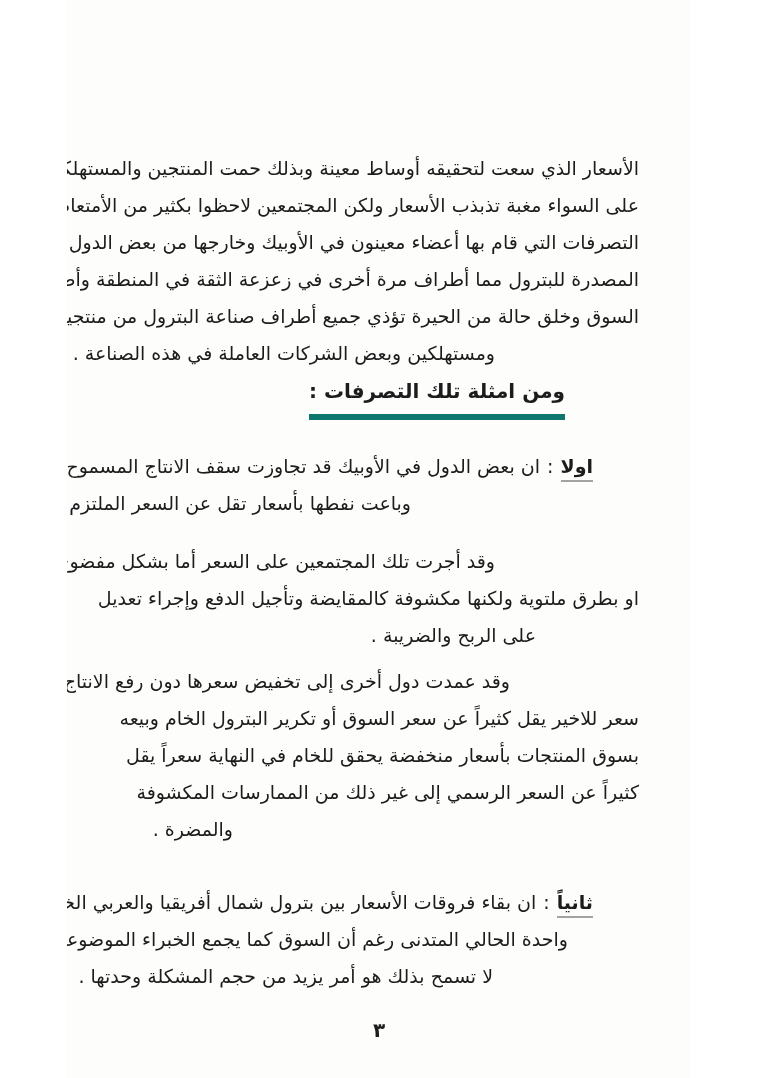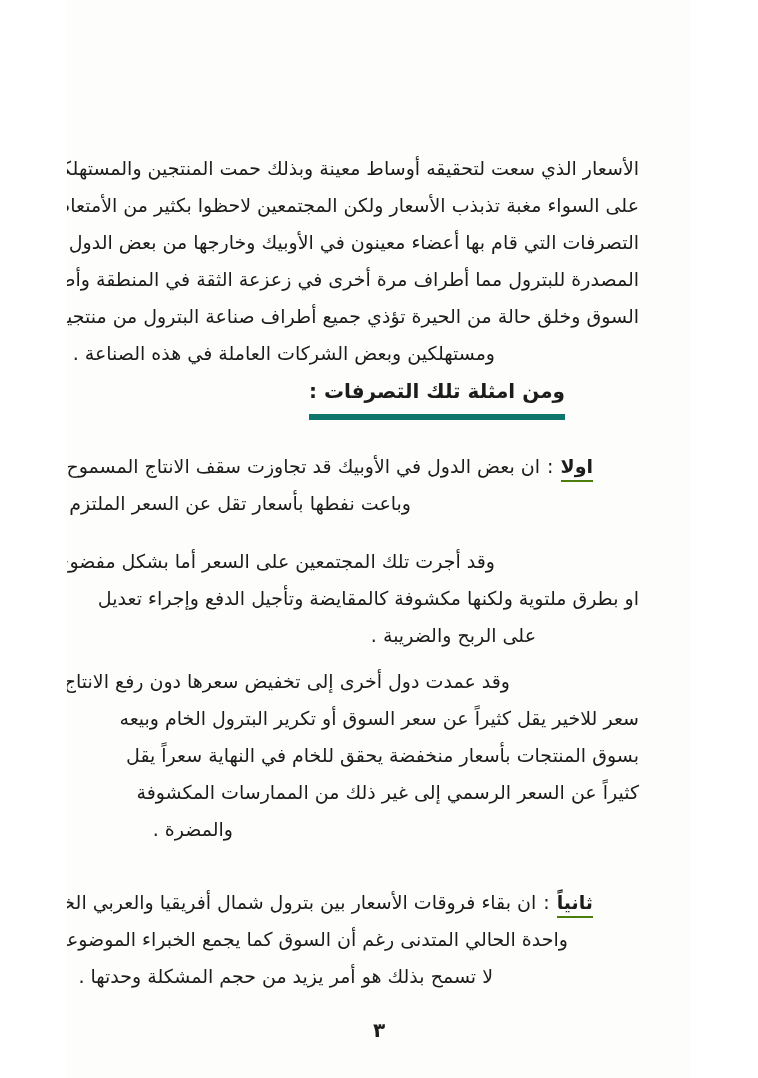--- a/index.html
+++ b/index.html
@@ -42,21 +42,21 @@
   .heading-row { text-align:right; padding-right:74px; height:46px; }
   .heading-text {
     display:inline-block;
     font-weight:700; font-size:20px;
     line-height:26px;
     border-bottom:6px solid #0f766e;
     padding-bottom:10px;
   }
   .lbl {
     font-weight:700;
-    border-bottom:2px solid #4d7c0f;
+    border-bottom:2px solid #a3a3a3;
     padding-bottom:3px;
   }
   .sep { padding:0 7px; }
 
   .pagenum-row {
     position:absolute; top:1018px; left:0; right:0;
     text-align:center;
     font-size:20px; font-weight:700;
   }
 </style>

